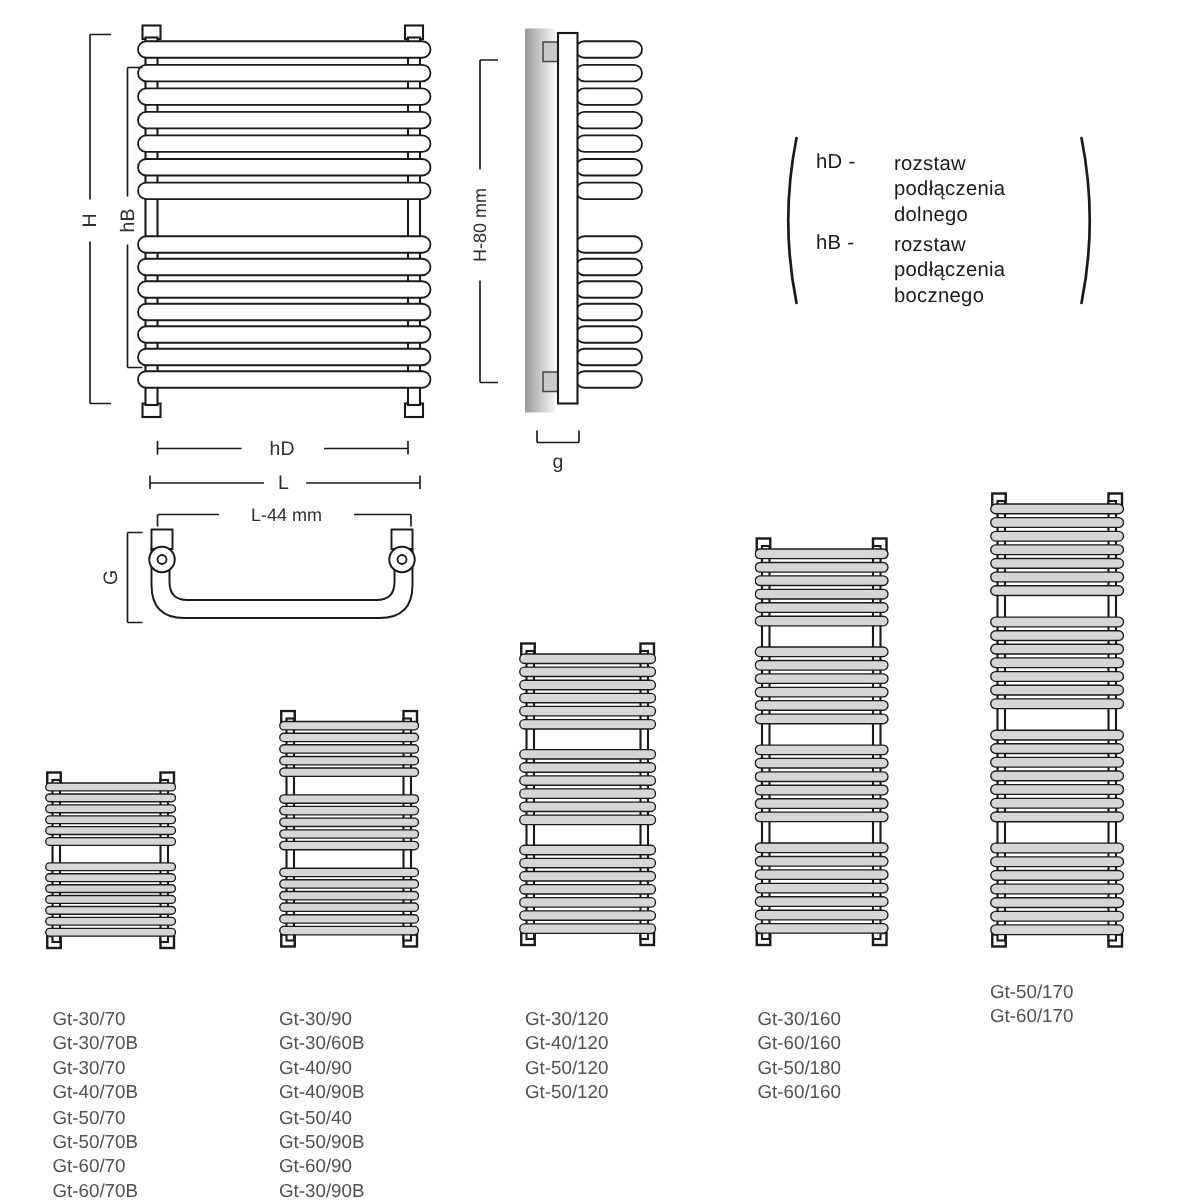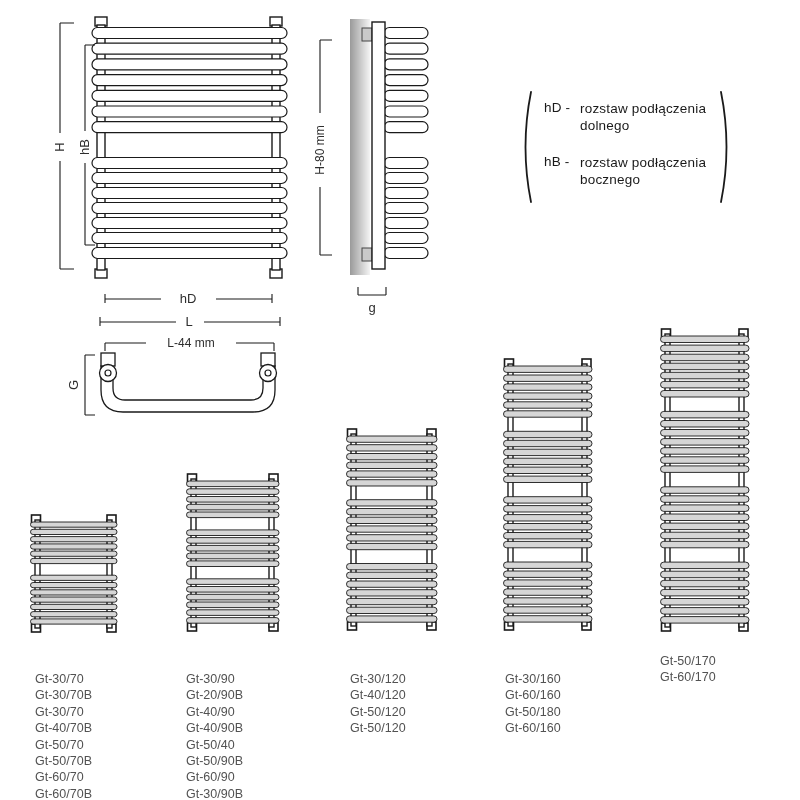--- a/index.html
+++ b/index.html
@@ -4,21 +4,21 @@
 <style>
   html,body{margin:0;padding:0;background:#fff;}
   #stage{position:relative;width:800px;height:800px;background:#fff;overflow:hidden;
          font-family:"Liberation Sans", sans-serif;}
   .abs{position:absolute;}
   svg text{font-family:"Liberation Sans", sans-serif;fill:#2e2e2e;}
   .dim-label{font-size:13px;}
   .dim-label-sm{font-size:12px;}
   
   #legend{left:518px;top:86px;width:216px;height:122px;}
-  .legend-row{position:absolute;left:26px;right:22px;display:flex;gap:0;
+  .legend-row{position:absolute;left:26px;right:22px;display:flex;gap:16px;
               font-size:13.5px;color:#1a1a1a;letter-spacing:0.2px;}
   .legend-key{min-width:36px;white-space:nowrap;}
   .legend-text div{line-height:17px;}
   
   .model-list{font-size:12.5px;line-height:16.4px;color:#525252;white-space:nowrap;margin-top:30px;}
 </style>
 </head>
 <body>
 
 <div id="stage">
@@ -302,21 +302,21 @@
       <div class="model-line">Gt-30/70B</div>
       <div class="model-line">Gt-30/70</div>
       <div class="model-line">Gt-40/70B</div>
       <div class="model-line">Gt-50/70</div>
       <div class="model-line">Gt-50/70B</div>
       <div class="model-line">Gt-60/70</div>
       <div class="model-line">Gt-60/70B</div>
     </div>
   <div class="abs model-list" style="left:186px;top:641px">
       <div class="model-line">Gt-30/90</div>
-      <div class="model-line">Gt-20/90B</div>
+      <div class="model-line">Gt-30/60B</div>
       <div class="model-line">Gt-40/90</div>
       <div class="model-line">Gt-40/90B</div>
       <div class="model-line">Gt-50/40</div>
       <div class="model-line">Gt-50/90B</div>
       <div class="model-line">Gt-60/90</div>
       <div class="model-line">Gt-30/90B</div>
     </div>
   <div class="abs model-list" style="left:350px;top:641px">
       <div class="model-line">Gt-30/120</div>
       <div class="model-line">Gt-40/120</div>

